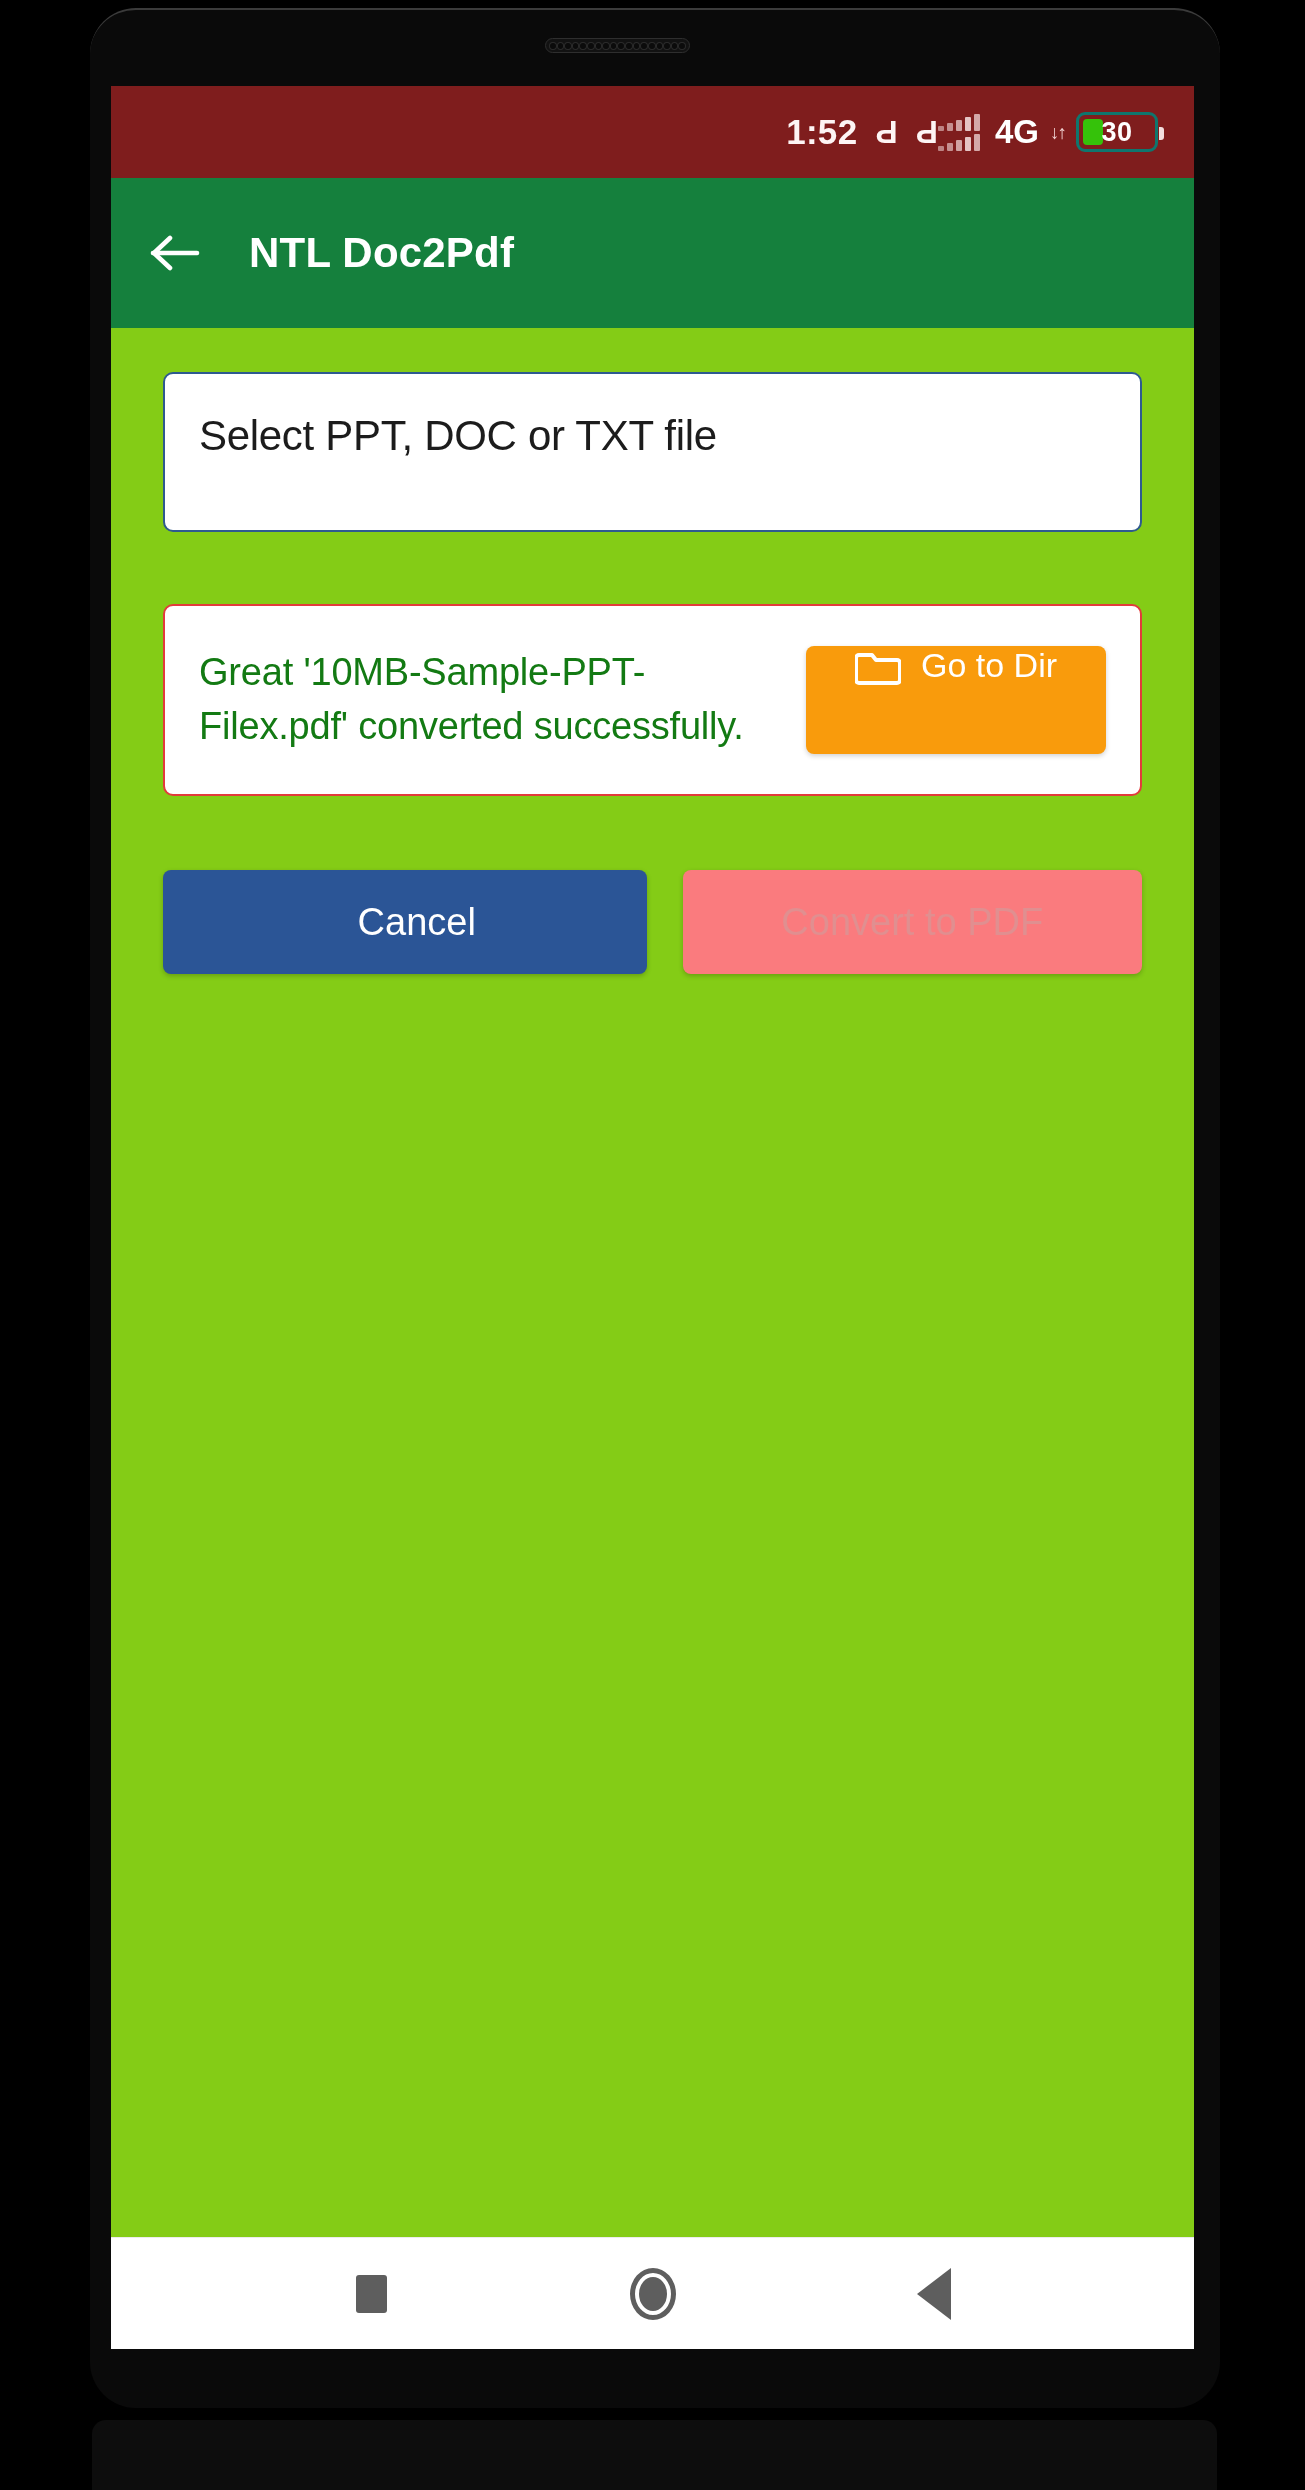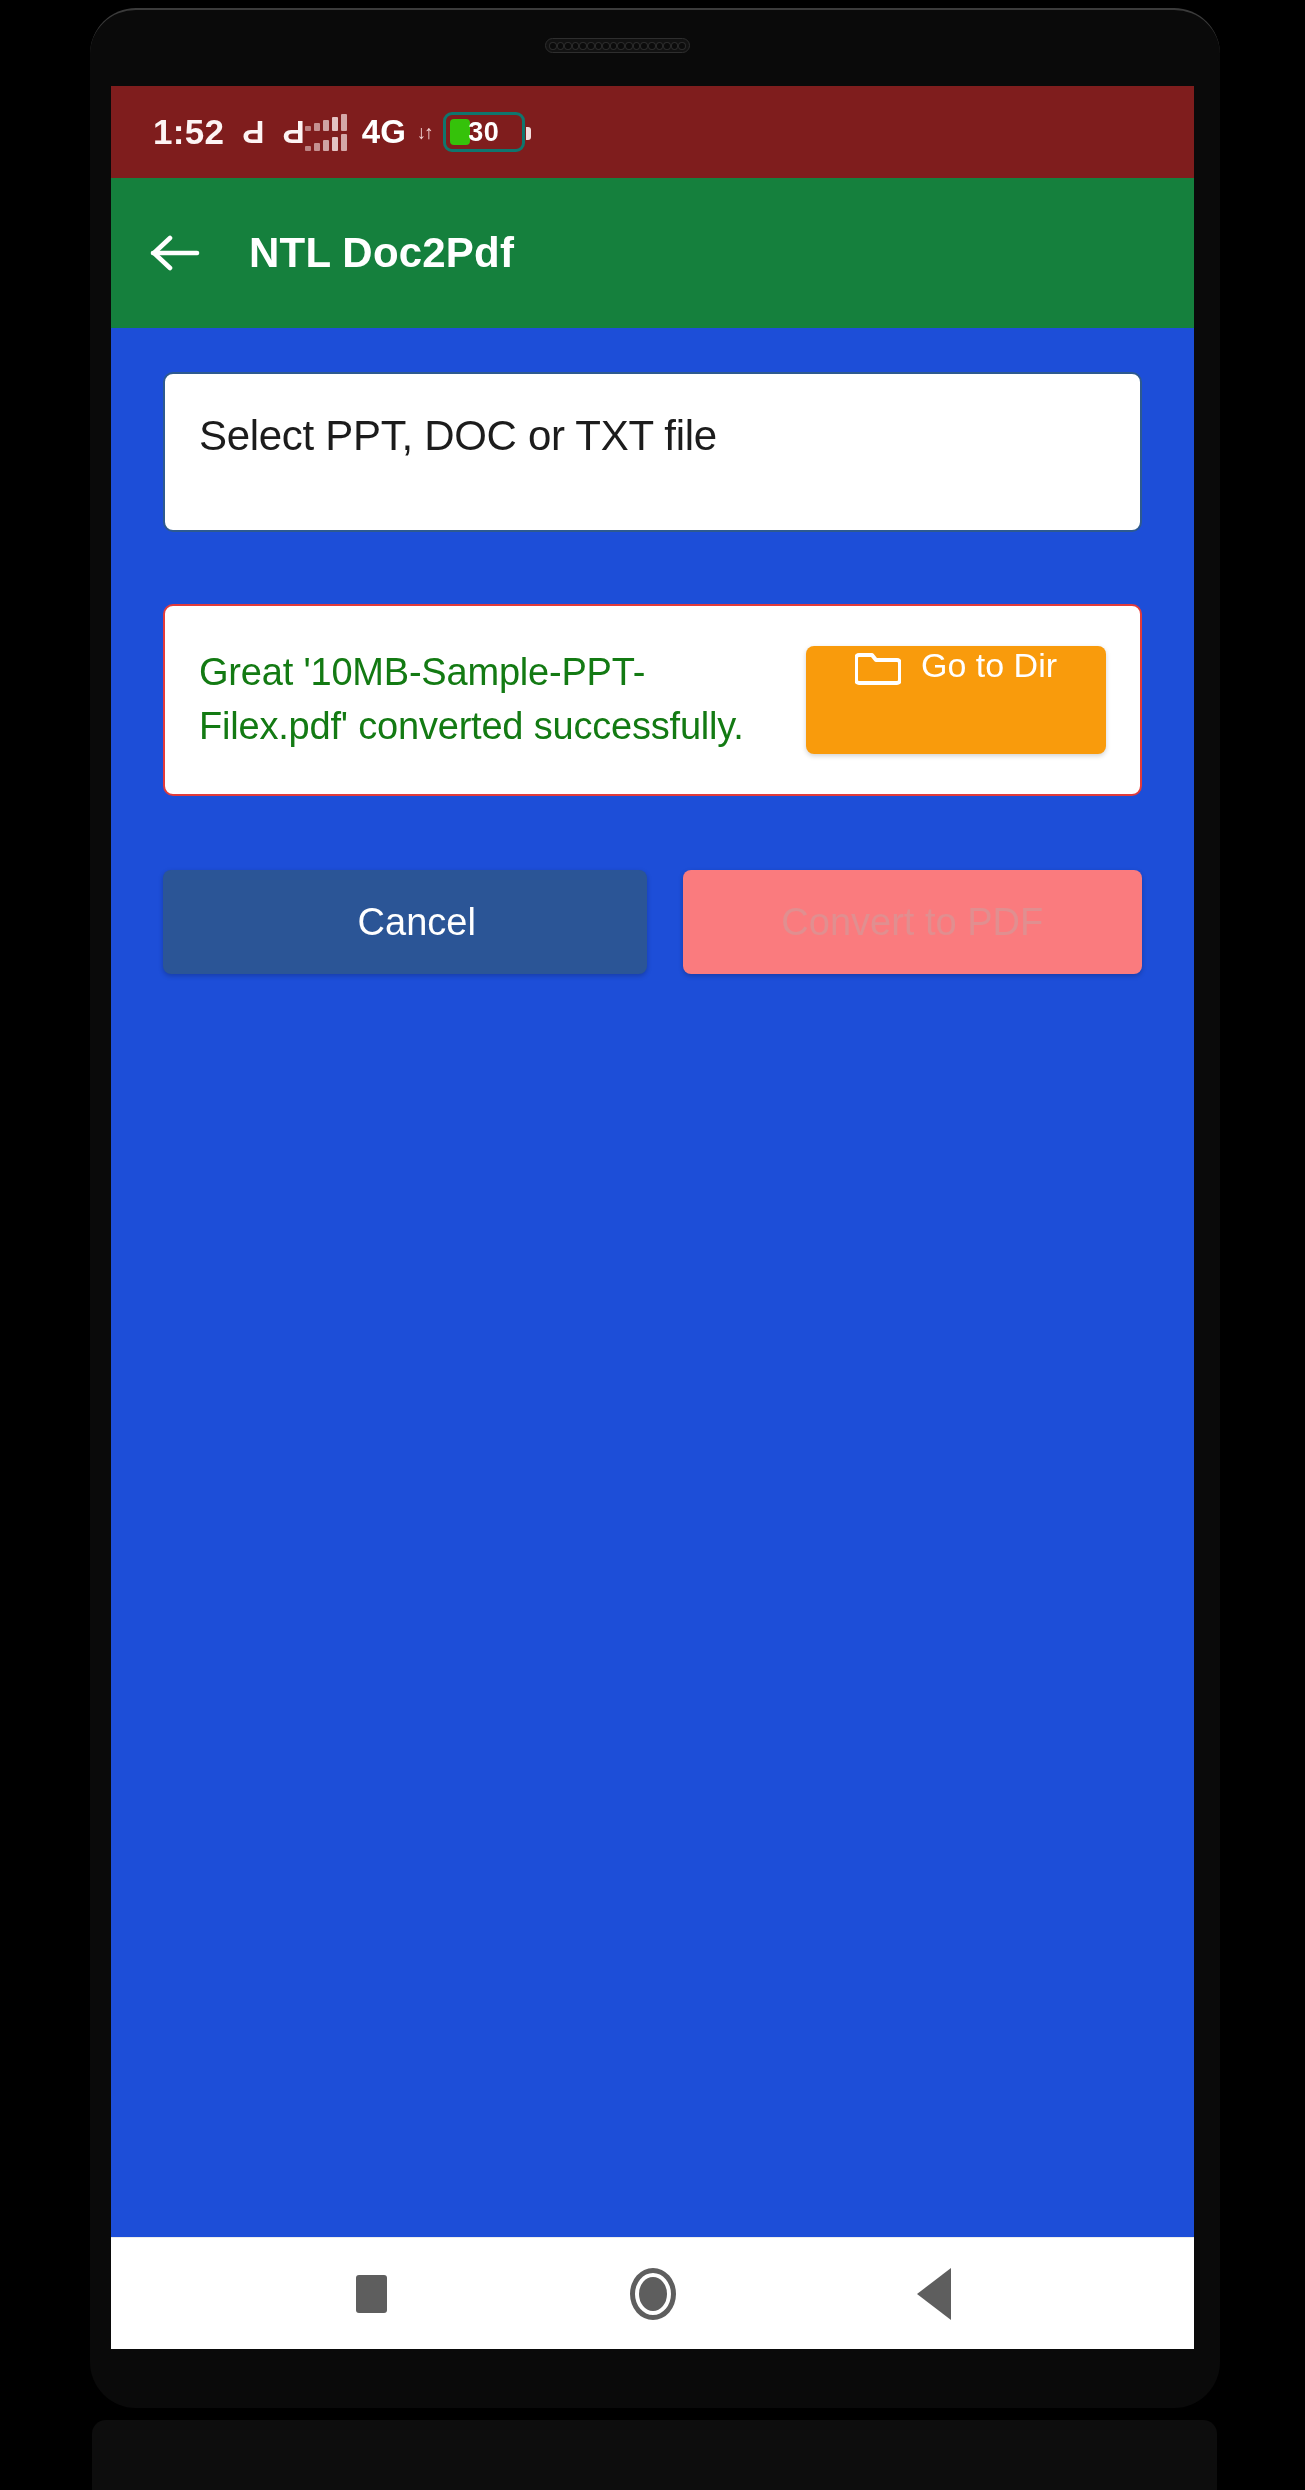--- a/index.html
+++ b/index.html
@@ -66,21 +66,21 @@
     background: #ffffff;
     overflow: hidden;
   }
 
   
   #status-bar {
     height: 92px;
     background: #7f1d1d;
     display: flex;
     align-items: center;
-    justify-content: flex-start;
+    justify-content: flex-end;
     padding: 0 36px 0 42px;
     color: #ffffff;
   }
   .status-left {
     display: flex;
     align-items: center;
     gap: 18px;
   }
   #clock {
     font-size: 35px;
@@ -184,21 +184,21 @@
   }
   #app-title {
     font-size: 42px;
     font-weight: bold;
     color: #ffffff;
     letter-spacing: 0.2px;
   }
 
   
   #content {
-    background: #1d4ed8;
+    background: #84cc16;
     padding: 44px 52px 0 52px;
     height: calc(2263px - 92px - 150px);
     position: relative;
   }
 
   .card {
     background: #ffffff;
     border-radius: 10px;
   }
 

